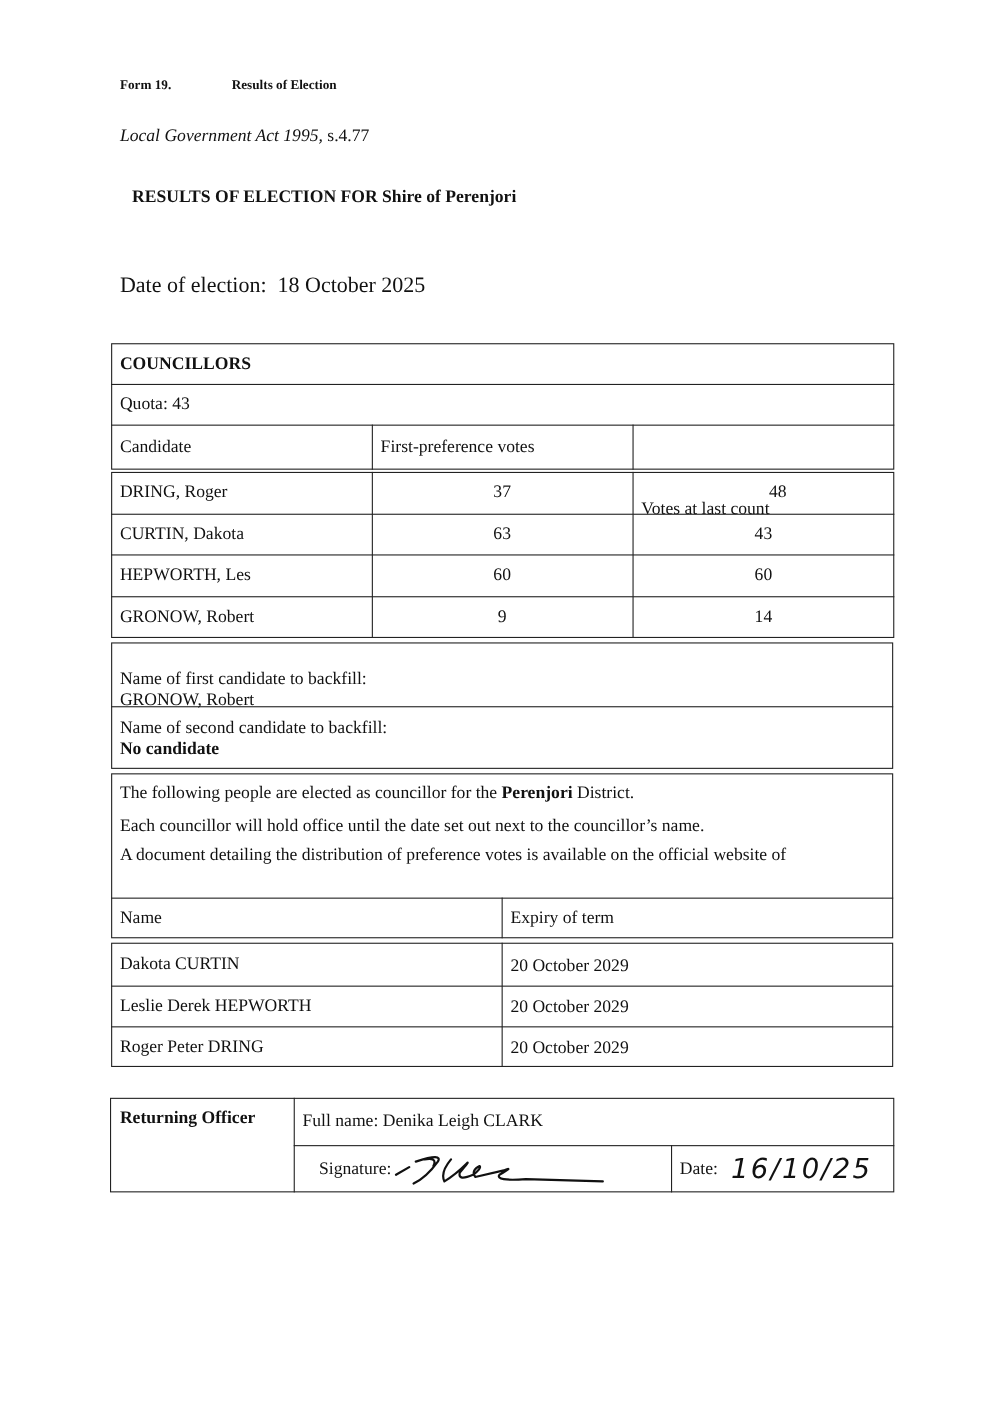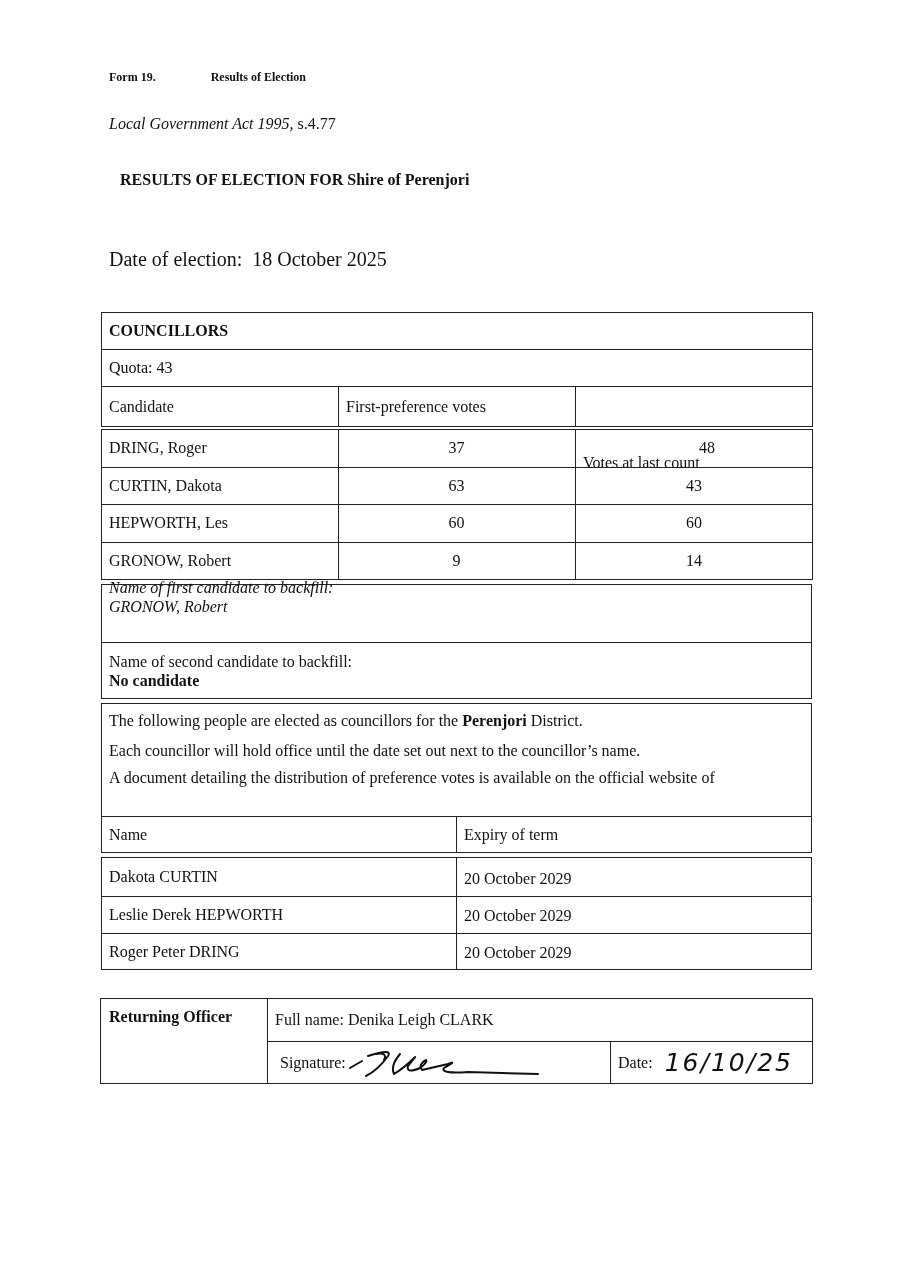--- a/index.html
+++ b/index.html
@@ -79,33 +79,33 @@
   <div class="cell center" style="left:575px; top:504px; height:38px; width:238px;">60</div>
 </div>
 <div>
   <div class="cell" style="left:101px; top:542px; height:38px; width:237px;">GRONOW, Robert</div>
   <div class="cell center" style="left:338px; top:542px; height:38px; width:237px;">9</div>
   <div class="cell center" style="left:575px; top:542px; height:38px; width:238px;">14</div>
 </div>
 
 <div class="box" style="left:101px; top:584px; width:711px; height:115px;"></div>
 <div class="hline" style="left:101px; top:642px; width:711px;"></div>
-<div class="para" style="top:578px;font-style:italic;">
+<div class="para" style="top:608px;">
   <div>Name of first candidate to backfill:</div>
   <div>GRONOW, Robert</div>
 </div>
 <div class="para" style="top:652px;">
   <div>Name of second candidate to backfill:</div>
   <div class="bold">No candidate</div>
 </div>
 
 <div class="box" style="left:101px; top:703px; width:711px; height:150px;"></div>
 <div class="hline" style="left:101px; top:816px; width:711px;"></div>
 <div class="para" style="top:711px;">
-  <span>The following people are elected as councillors for the</span> <span class="bold">Perenjori</span> <span>District.</span>
+  <span>The following people are elected as councillor for the</span> <span class="bold">Perenjori</span> <span>District.</span>
 </div>
 <div class="para" style="top:741px;">Each councillor will hold office until the date set out next to the councillor’s name.</div>
 <div class="para" style="top:768px;">
   <div>A document detailing the distribution of preference votes is available on the official website of</div>
 </div>
 <div class="vline" style="left:456px; top:816px; height:37px;"></div>
 <div class="cell" style="left:101px; top:816px; height:37px; width:355px;">Name</div>
 <div class="cell" style="left:456px; top:816px; height:37px; width:356px;">Expiry of term</div>
 
 <div class="box" style="left:101px; top:857px; width:711px; height:113px;"></div>
@@ -127,21 +127,21 @@
 </div>
 
 <div class="box" style="left:100px; top:998px; width:713px; height:86px;"></div>
 <div class="vline" style="left:267px; top:998px; height:86px;"></div>
 <div class="hline" style="left:267px; top:1041px; width:546px;"></div>
 <div class="vline" style="left:610px; top:1041px; height:43px;"></div>
 <div class="abs bold" style="left:109px; top:1008px;">Returning Officer</div>
 <div class="cell" style="left:267px; top:998px; height:43px; width:546px;">
   <span>Full name:</span>&nbsp;<span>Denika Leigh CLARK</span>
 </div>
-<div class="cell sig" style="left:269px; top:1041px; height:43px; width:343px;padding-left:11px;">
+<div class="cell sig" style="left:279px; top:1041px; height:43px; width:343px;padding-left:11px;">
   <span>Signature:</span>
   <svg width="200" height="34" viewBox="0 0 200 34" style="margin-left:2px;">
     <path d="M2 22 L14 15 M20 10 Q45 2 40 10 Q30 24 18 30 M28 8 Q40 6 36 14 M52 8 Q42 20 46 28 Q56 22 66 12 Q70 8 60 20 Q58 28 72 22 Q80 16 78 14 Q70 18 74 24 L100 18 Q110 14 96 22 Q92 28 120 26 L190 28" fill="none" stroke="#111" stroke-width="2" stroke-linecap="round" stroke-linejoin="round"></path>
   </svg>
 </div>
 <div class="cell" style="left:610px; top:1041px; height:43px; width:203px;">
   <span>Date:</span>&nbsp;&nbsp;&nbsp;<span class="hand">16/10/25</span>
 </div>
 
 </body></html>

